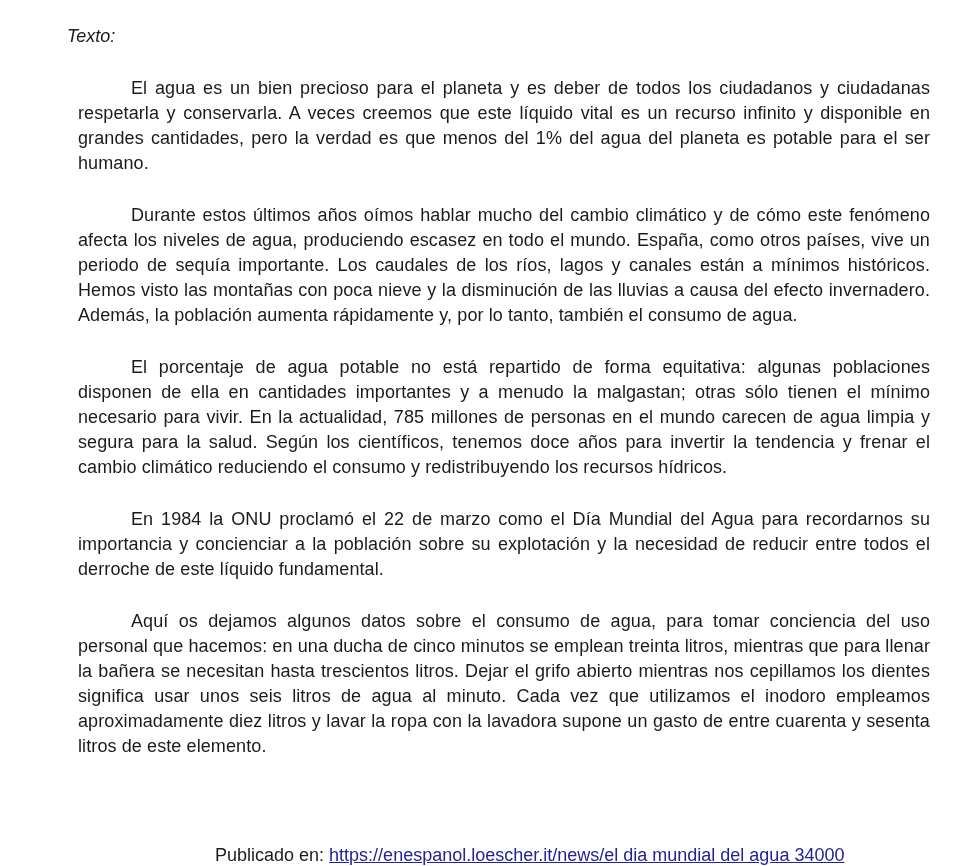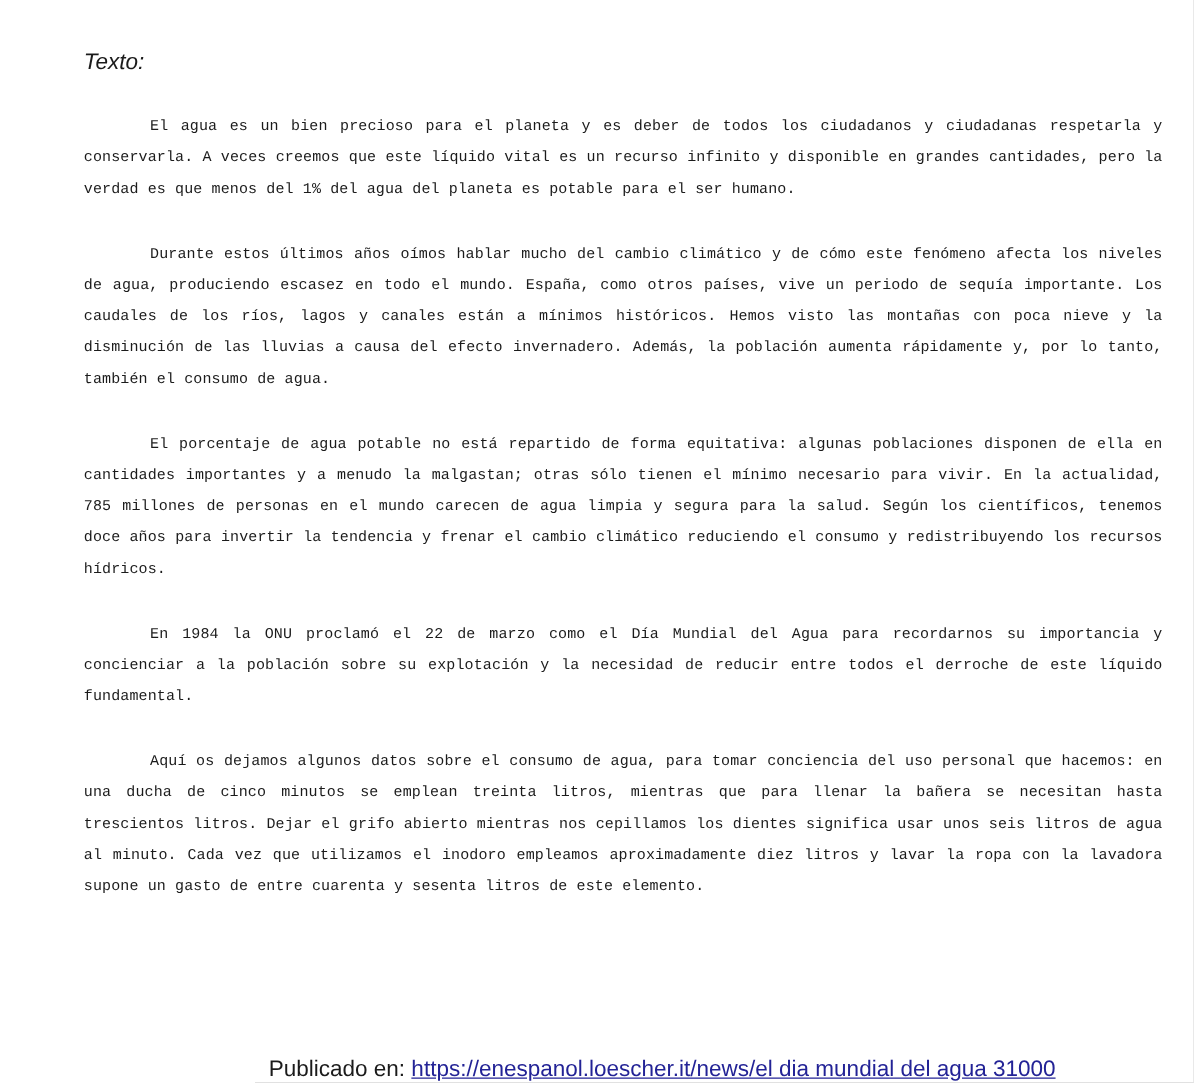--- a/index.html
+++ b/index.html
@@ -16,38 +16,37 @@
     position:relative;
     width:955px;
     height:866px;
     background:var(--bg);
     overflow:hidden;
     color:var(--text);
   }
   .content{
     position:absolute;
     left:67px;
-    top:17px;
+    top:4px;
     width:863px;
   }
   .doc-heading{
     margin:20px 0 0 0;
     font-style:italic;
     font-size:18px;
     line-height:25px;
     font-weight:400;
   }
   p.doc-paragraph{
-    margin:27px 0 0 0;
-    font-size:12px;
+    margin:27px 0 0 11px;
+    font-size:18px;
     line-height:25px;
     text-align:justify;
     text-indent:53px;
     letter-spacing:0.1px;
-    font-family:Liberation Mono, monospace;
   }
   .doc-footer{
     position:absolute;
     left:215px;
     top:843px;
     font-size:18px;
     line-height:25px;
     white-space:nowrap;
   }
   .doc-footer .src-label{color:var(--text);}
@@ -69,15 +68,15 @@
     <p class="doc-paragraph">Durante estos últimos años oímos hablar mucho del cambio climático y de cómo este fenómeno afecta los niveles de agua, produciendo escasez en todo el mundo. España, como otros países, vive un periodo de sequía importante. Los caudales de los ríos, lagos y canales están a mínimos históricos. Hemos visto las montañas con poca nieve y la disminución de las lluvias a causa del efecto invernadero. Además, la población aumenta rápidamente y, por lo tanto, también el consumo de agua.</p>
 
     <p class="doc-paragraph">El porcentaje de agua potable no está repartido de forma equitativa: algunas poblaciones disponen de ella en cantidades importantes y a menudo la malgastan; otras sólo tienen el mínimo necesario para vivir. En la actualidad, 785 millones de personas en el mundo carecen de agua limpia y segura para la salud. Según los científicos, tenemos doce años para invertir la tendencia y frenar el cambio climático reduciendo el consumo y redistribuyendo los recursos hídricos.</p>
 
     <p class="doc-paragraph">En 1984 la ONU proclamó el 22 de marzo como el Día Mundial del Agua para recordarnos su importancia y concienciar a la población sobre su explotación y la necesidad de reducir entre todos el derroche de este líquido fundamental.</p>
 
     <p class="doc-paragraph">Aquí os dejamos algunos datos sobre el consumo de agua, para tomar conciencia del uso personal que hacemos: en una ducha de cinco minutos se emplean treinta litros, mientras que para llenar la bañera se necesitan hasta trescientos litros. Dejar el grifo abierto mientras nos cepillamos los dientes significa usar unos seis litros de agua al minuto. Cada vez que utilizamos el inodoro empleamos aproximadamente diez litros y lavar la ropa con la lavadora supone un gasto de entre cuarenta y sesenta litros de este elemento.</p>
   </div>
 
   <div class="doc-footer">
-    <span class="src-label">Publicado en: </span><a class="src-link">https://enespanol.loescher.it/news/el dia mundial del agua 31000</a>
+    <span class="src-label">Publicado en: </span><a class="src-link">https://enespanol.loescher.it/news/el dia mundial del agua 34000</a>
   </div>
 </div>
 
 </body></html>

